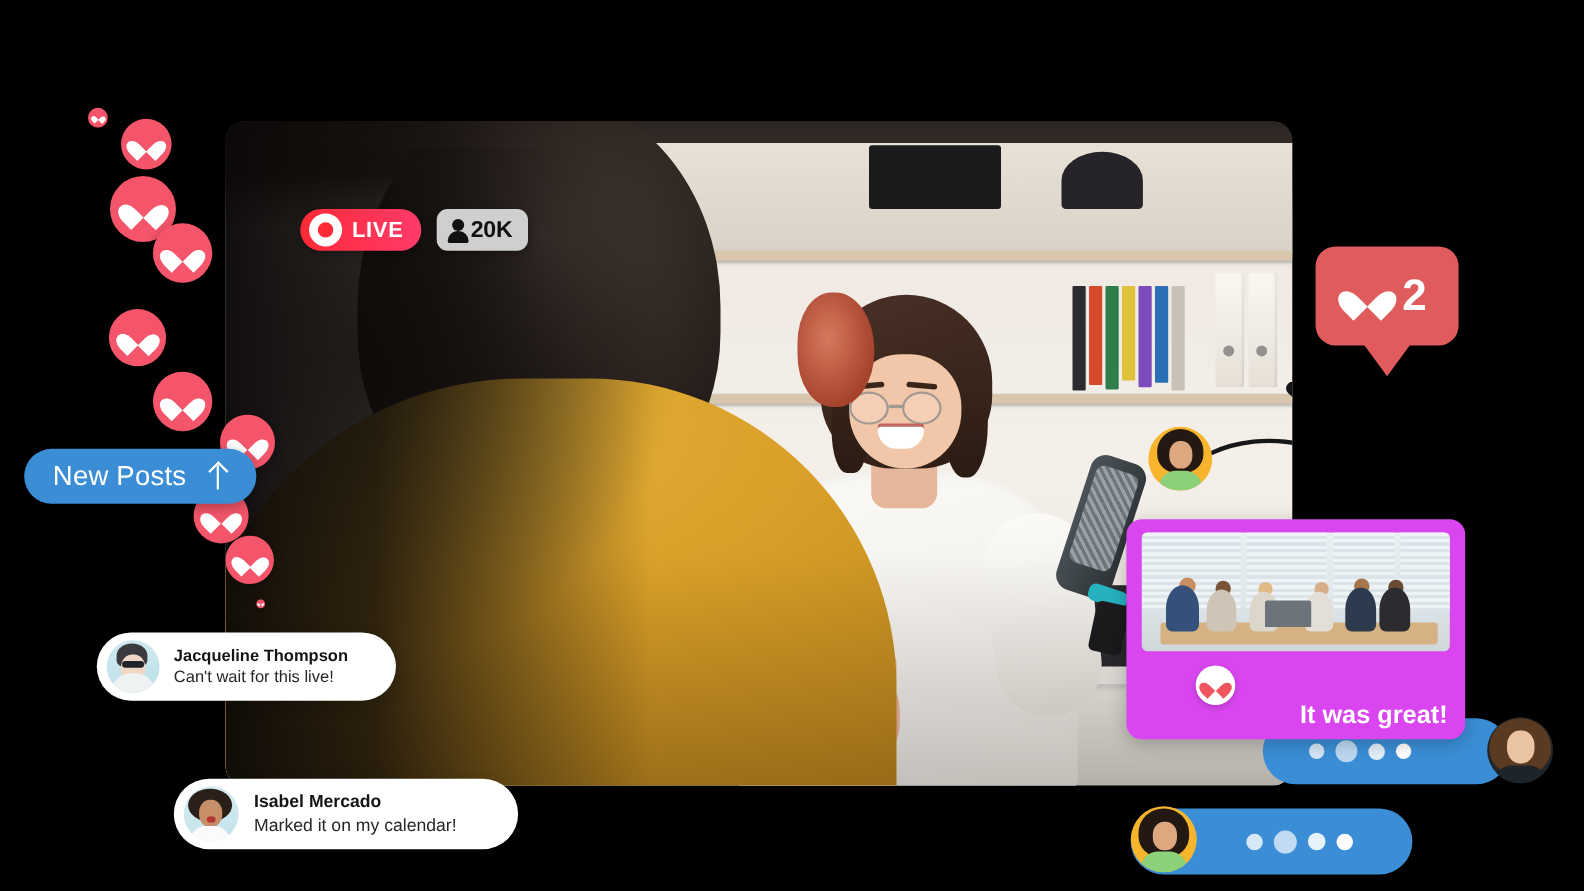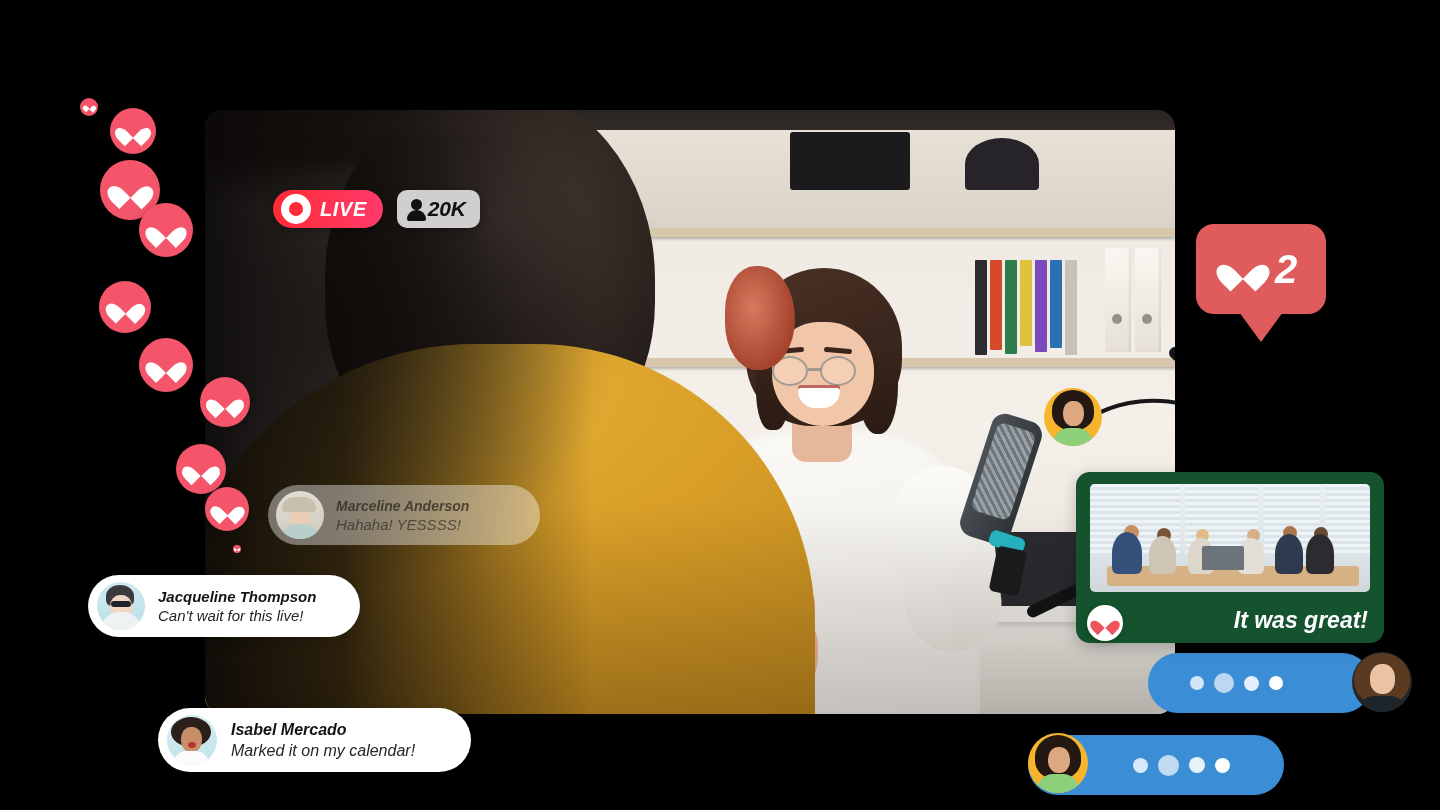--- a/index.html
+++ b/index.html
@@ -2,21 +2,21 @@
 <html><head>
 <meta charset="utf-8">
 <style>
   * { margin:0; padding:0; box-sizing:border-box; }
   html,body {
     width:1440px; height:810px;
     background:#000; overflow:hidden;
     font-family:"Liberation Sans", sans-serif;
     -webkit-font-smoothing:antialiased;
   }
-  #stage { position:relative; width:1440px; height:810px; background:#000;font-style:italic; }
+  #stage { position:relative; width:1440px; height:810px; background:#000; }
 
   
   .video-frame{
     position:absolute; left:205px; top:110px; width:970px; height:604px;
     border-radius:18px; overflow:hidden; background:#17120f;
   }
   .vid-layer{position:absolute; inset:0;}
 
   
   .room{
@@ -189,22 +189,22 @@
   .chat-bubble{position:absolute;left:1044px;top:390px;height:54px;padding-left:62px;padding-right:26px;
     border-radius:27px;background:#3b8ed6;display:flex;align-items:center;z-index:58;}
   .chat-text{color:#fff;font-size:20px;font-weight:bold;letter-spacing:.1px;white-space:nowrap;}
   .chat-avatar{position:absolute;left:1044px;top:388px;width:58px;height:58px;border-radius:50%;z-index:59;
     overflow:hidden;background:#f7b52e;}
   .ca-hair{position:absolute;left:8px;top:2px;width:42px;height:40px;background:#241812;border-radius:50% 50% 42% 42%;}
   .ca-face{position:absolute;left:19px;top:13px;width:21px;height:25px;background:#dda87f;border-radius:46%;}
   .ca-body{position:absolute;left:9px;bottom:0;width:40px;height:18px;background:#8cd07a;border-radius:16px 16px 0 0;}
 
   
-  .orange-card{position:absolute;left:1076px;top:472px;width:308px;height:171px;border-radius:14px;
-    background:#14532d;z-index:57;box-shadow:0 4px 16px rgba(0,0,0,.22);}
+  .orange-card{position:absolute;left:1024px;top:472px;width:308px;height:200px;border-radius:14px;
+    background:#d946ef;z-index:57;box-shadow:0 4px 16px rgba(0,0,0,.22);}
   .oc-photo{position:absolute;left:14px;top:12px;width:280px;height:108px;border-radius:5px;overflow:hidden;
     background:linear-gradient(180deg,#e9eff2 0%,#dfe7ea 55%,#cfd7da 100%);}
   .oc-win{position:absolute;top:0;bottom:34%;background:repeating-linear-gradient(180deg,#eef3f6 0 3px,#dbe4e9 3px 6px);}
   .oc-table{position:absolute;left:6%;right:4%;bottom:6px;height:20px;background:#d5b184;border-radius:3px;}
   .oc-p{position:absolute;bottom:18px;border-radius:50% 50% 6px 6px;}
   .oc-ph{position:absolute;border-radius:50%;}
   .oc-caption{position:absolute;right:16px;bottom:9px;color:#fff;font-size:23px;font-weight:bold;}
   .oc-heartbtn{position:absolute;left:1087px;top:605px;width:36px;height:36px;border-radius:50%;background:#fff;
     display:flex;align-items:center;justify-content:center;z-index:60;box-shadow:0 2px 6px rgba(0,0,0,.2);}
   .oc-heartbtn .hh{width:20px;height:18px;position:relative;}
@@ -350,33 +350,25 @@
         <span class="heart-glyph" style="width: 26px; height: 23px;"></span>
       </div>
       <div class="heart-bubble" style="left: 205px; top: 487px; width: 44px; height: 44px;">
         <span class="heart-glyph" style="width: 23px; height: 21px;"></span>
       </div>
       <div class="heart-bubble" style="left: 233px; top: 545px; width: 8px; height: 8px;">
         <span class="heart-glyph" style="width: 4px; height: 4px;"></span>
       </div>
     </div>
 
-
-  <div class="comment-card card-marceline">
-    <span class="cc-avatar av-mar" style="width:48px;height:48px">
-      <span class="hairm"></span>
-        <span class="facem"></span>
-        <span class="hatm"></span>
-        <span class="bodym"></span>
-    </span>
-    <span class="cc-text">
-      <span class="cc-name" style="font-size:14px">Marceline Anderson</span>
-      <span class="cc-msg" style="font-size:15px;margin-top:2px">Hahaha! YESSSS!</span>
-    </span>
-  </div>
+  <div class="new-posts">
+    <span class="new-posts-label">New Posts</span>
+    <span class="up-arrow"></span>
+  </div>
+
 
   <div class="comment-card card-jacqueline">
     <span class="cc-avatar av-jac" style="width:48px;height:48px">
       <span class="hairj"></span>
         <span class="facej"></span>
         <span class="glassj"></span>
         <span class="bodyj"></span>
     </span>
     <span class="cc-text">
       <span class="cc-name" style="font-size:15px">Jacqueline Thompson</span>

